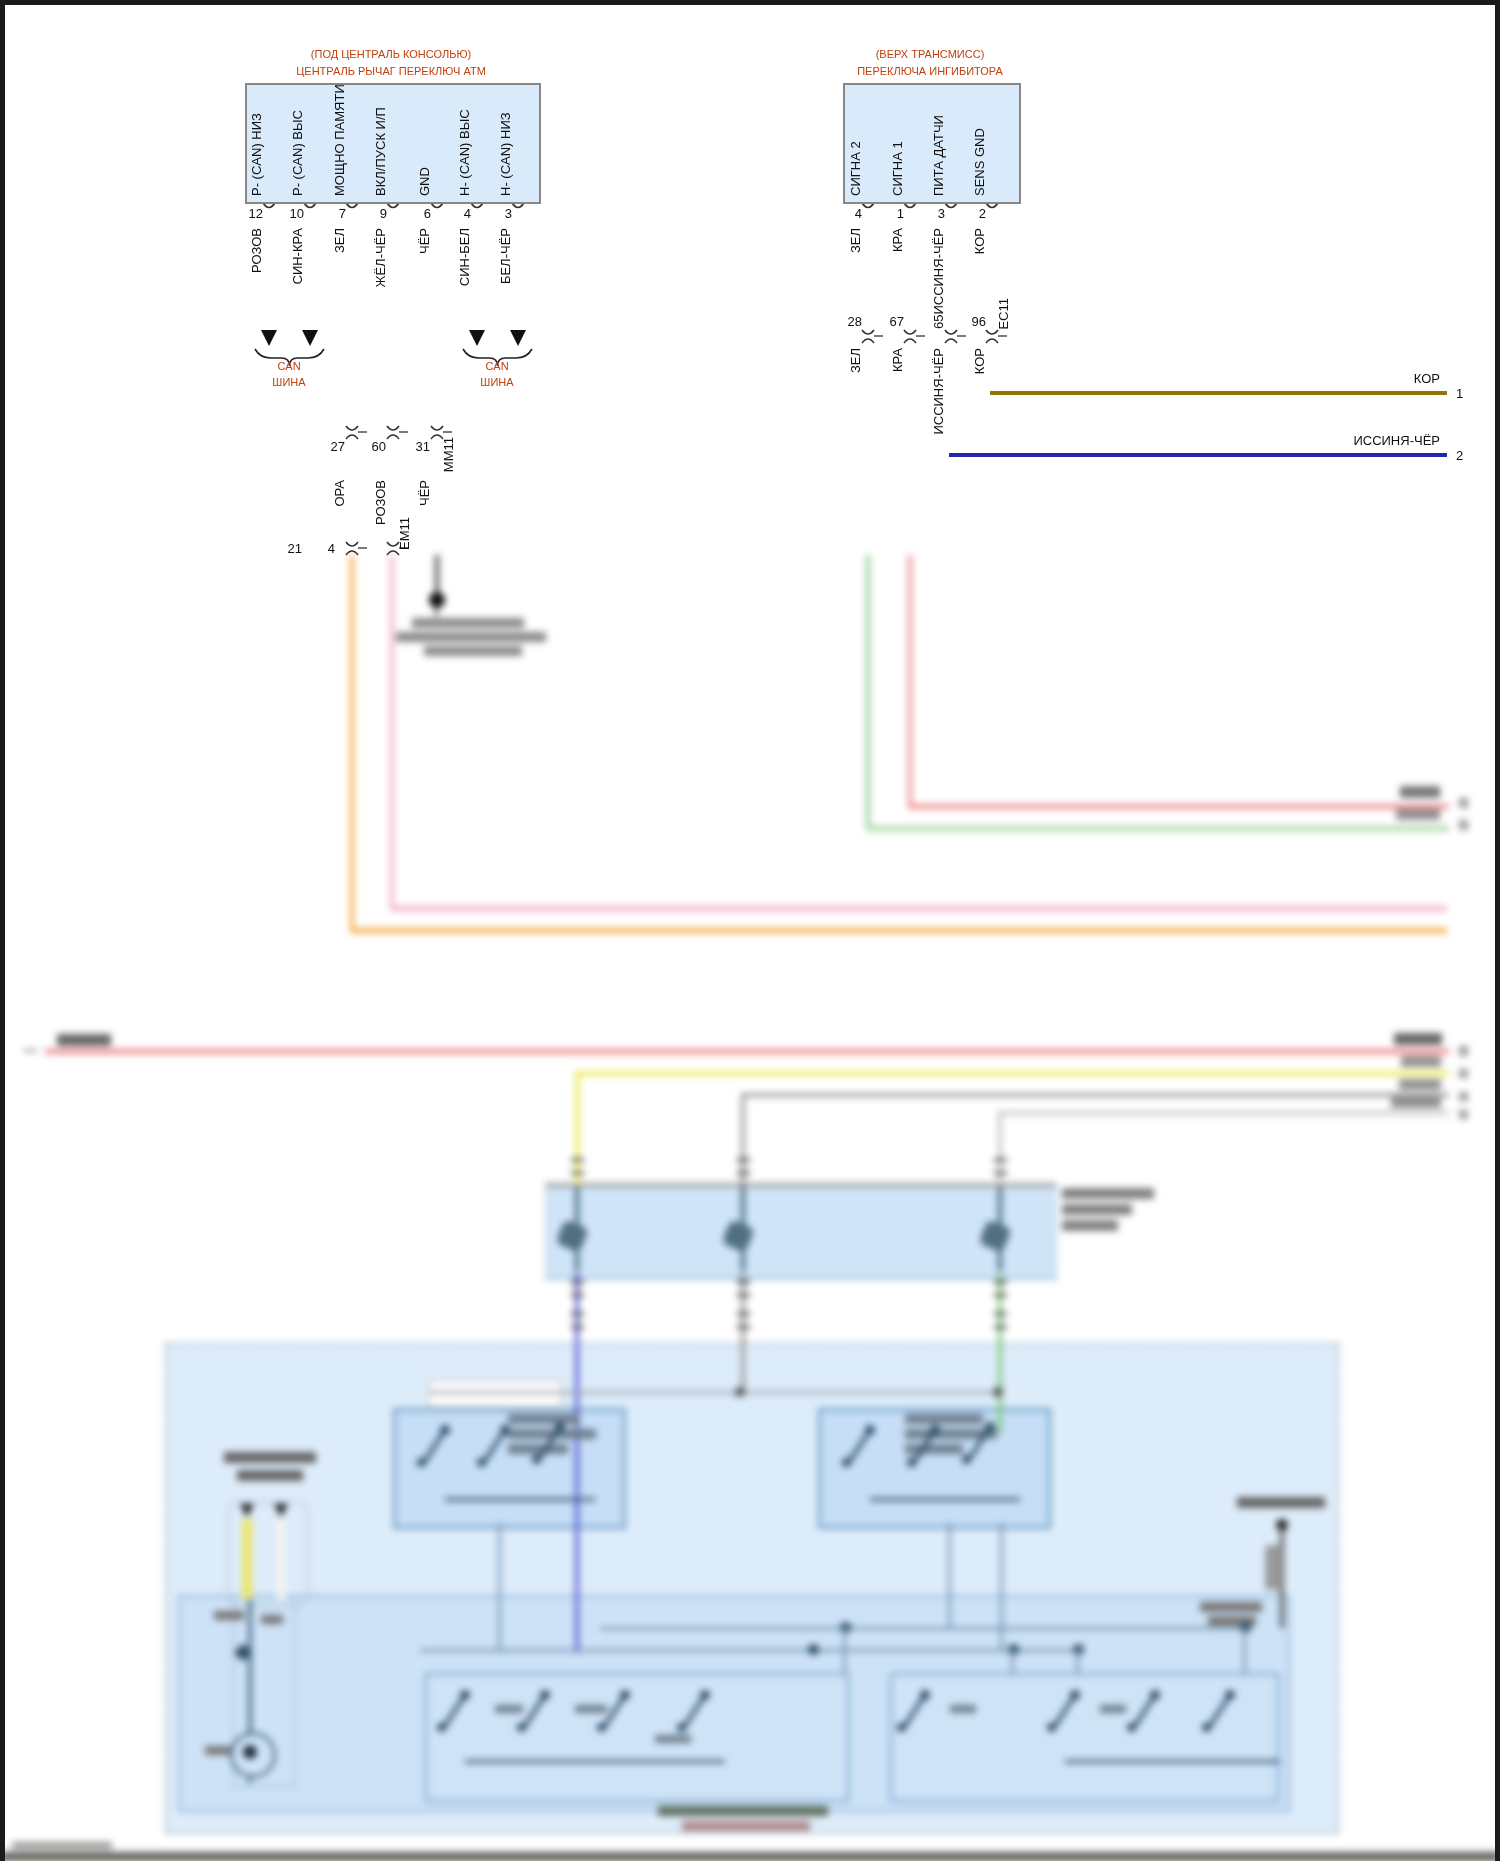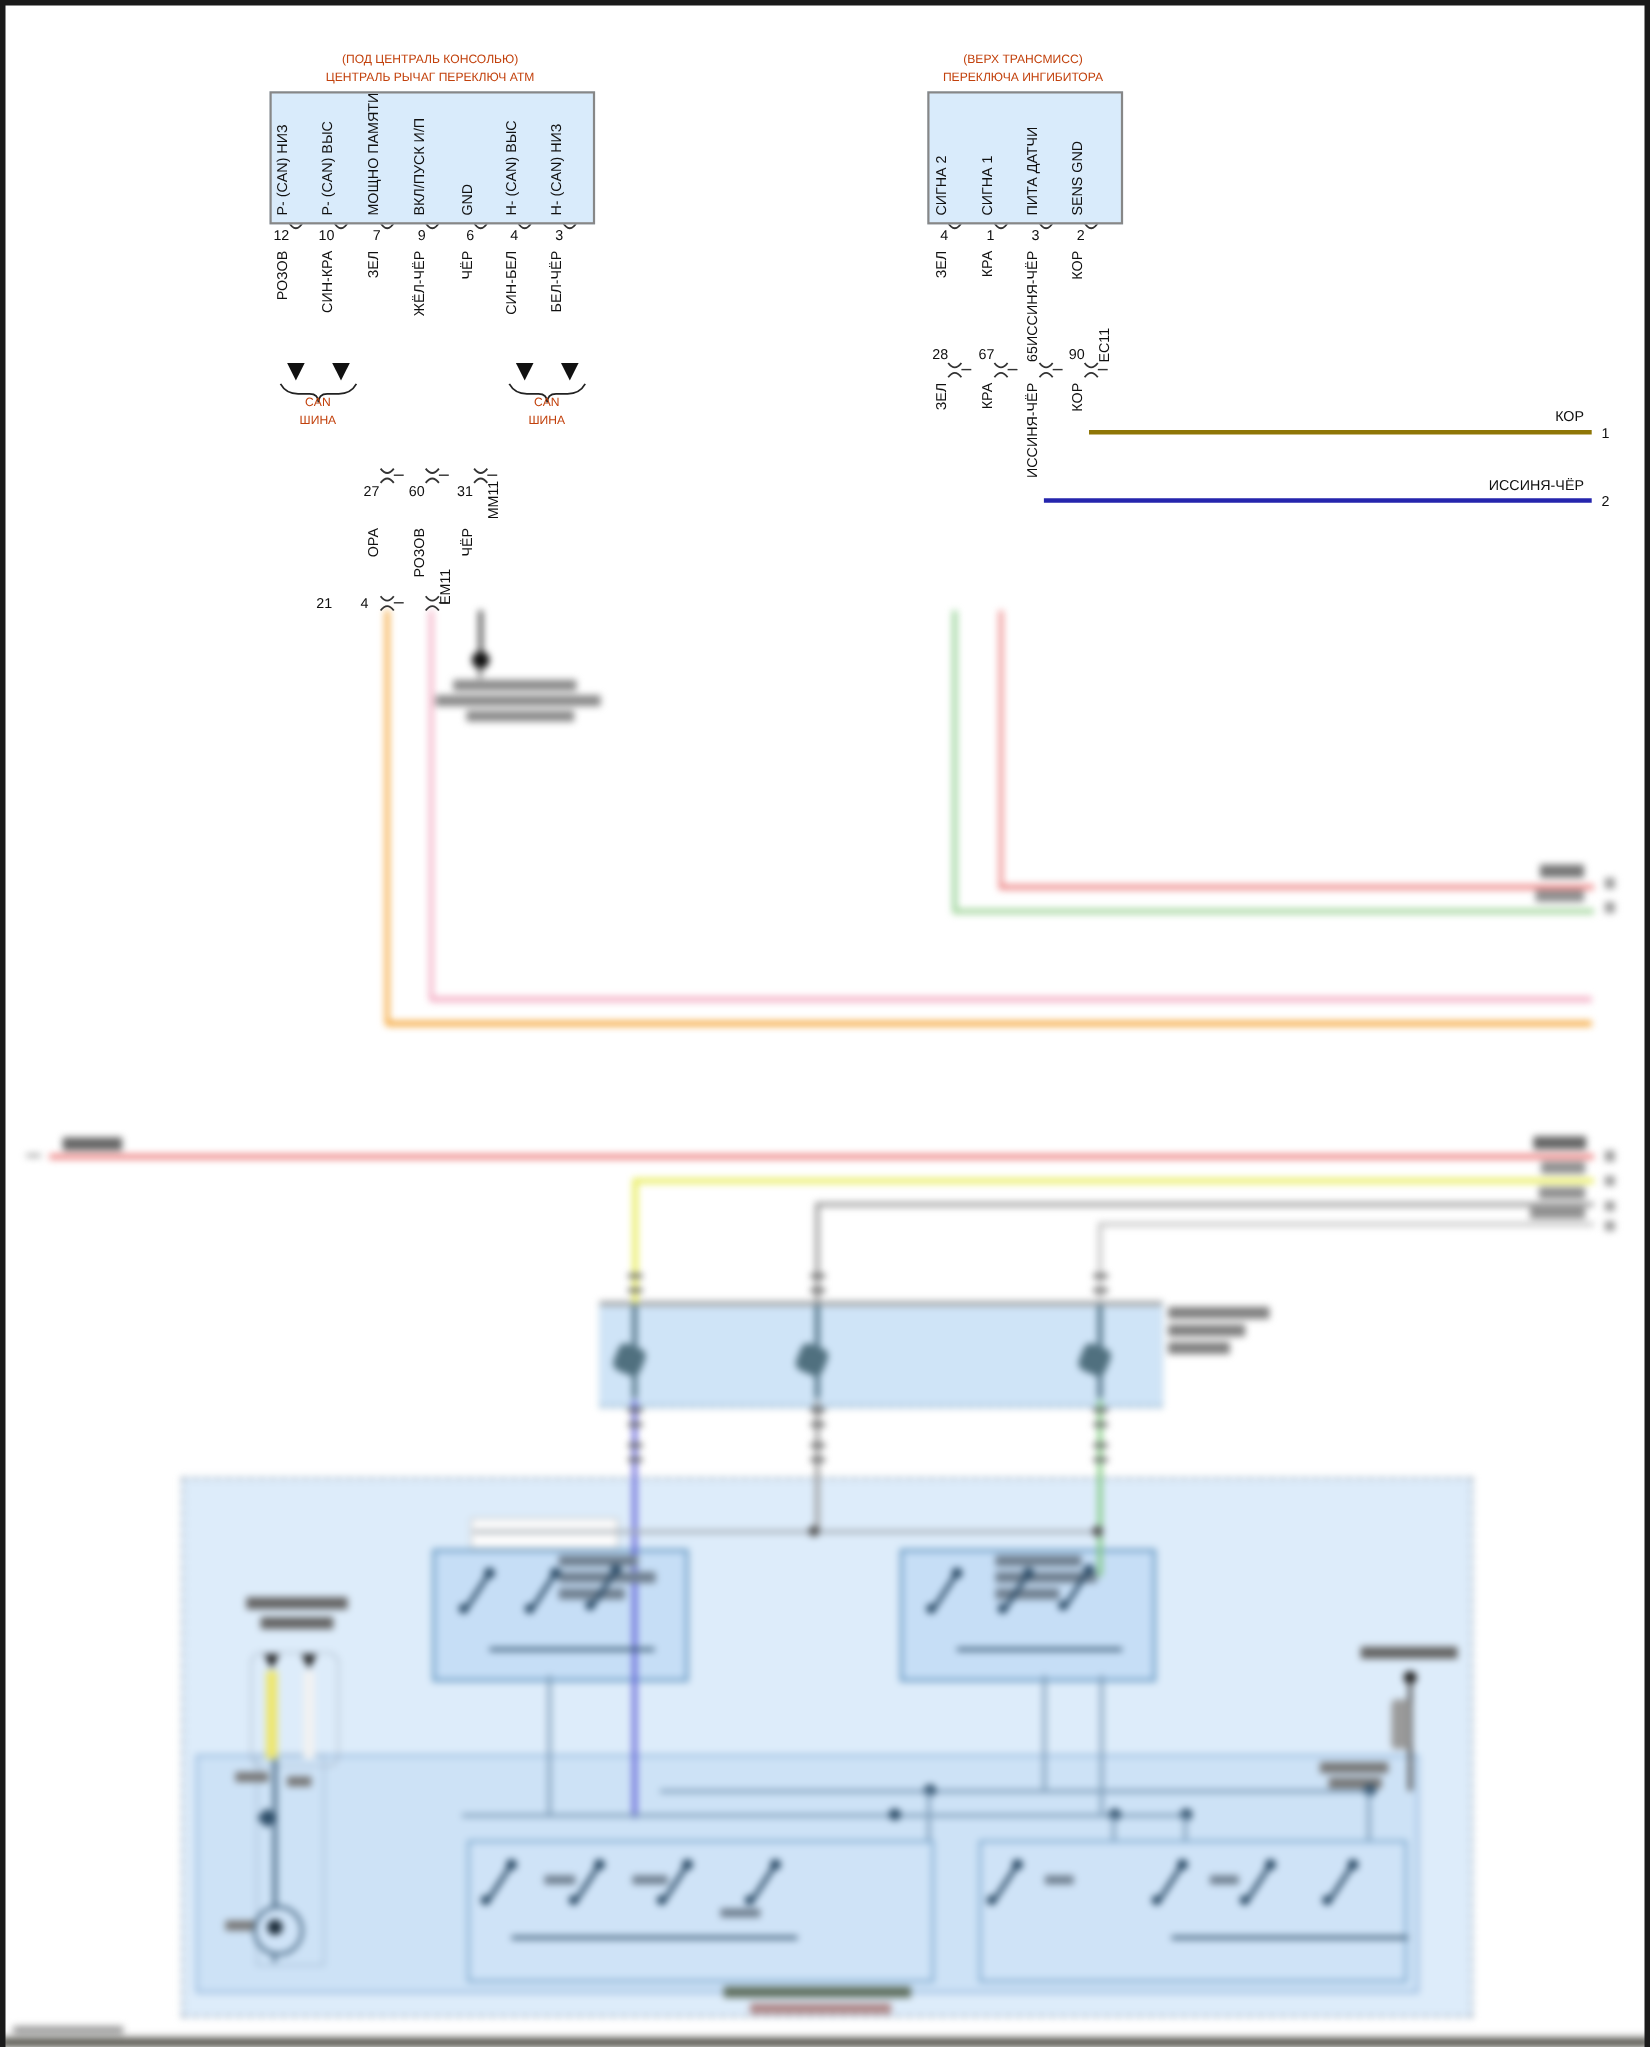--- a/index.html
+++ b/index.html
@@ -330,15 +330,15 @@
     <div class="vt" style="left:891px;top:228px">КРА</div>
     <div class="num" style="left:874px;top:314px;width:30px">67</div>
     <div class="vt" style="left:891px;top:348px">КРА</div>
     <div class="vt" style="left:932px;top:88px;height:108px">ПИТА ДАТЧИ</div>
     <div class="num" style="left:915px;top:206px;width:30px">3</div>
     <div class="vt" style="left:932px;top:228px"><span>65</span><span>ИССИНЯ-ЧЁР</span></div>
     <div class="vt" style="left:932px;top:348px">ИССИНЯ-ЧЁР</div>
     <div class="vt" style="left:973px;top:88px;height:108px">SENS GND</div>
     <div class="num" style="left:956px;top:206px;width:30px">2</div>
     <div class="vt" style="left:973px;top:228px">КОР</div>
-    <div class="num" style="left:956px;top:314px;width:30px">90</div>
+    <div class="num" style="left:956px;top:314px;width:30px">96</div>
     <div class="vt" style="left:973px;top:348px">КОР</div>
   </div>
 
 </body></html>

